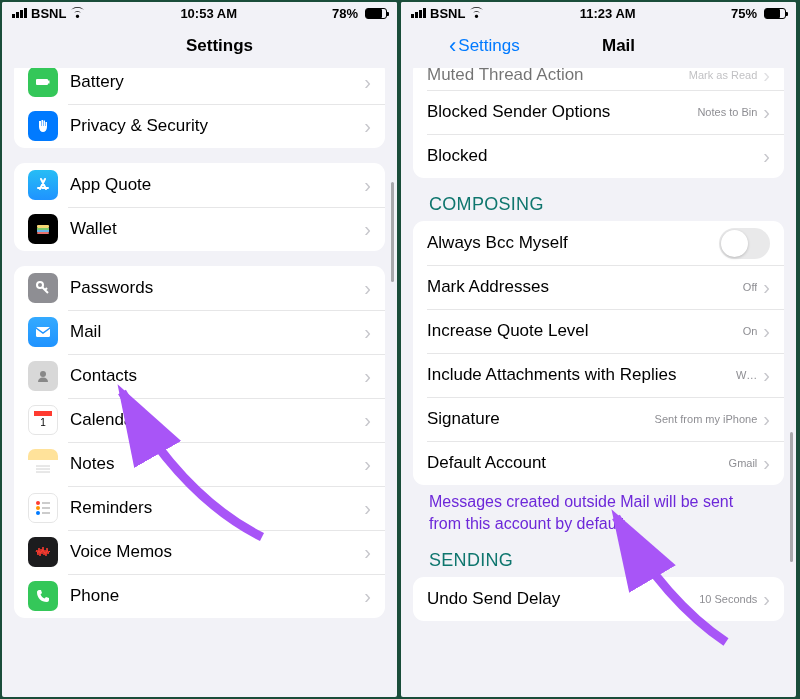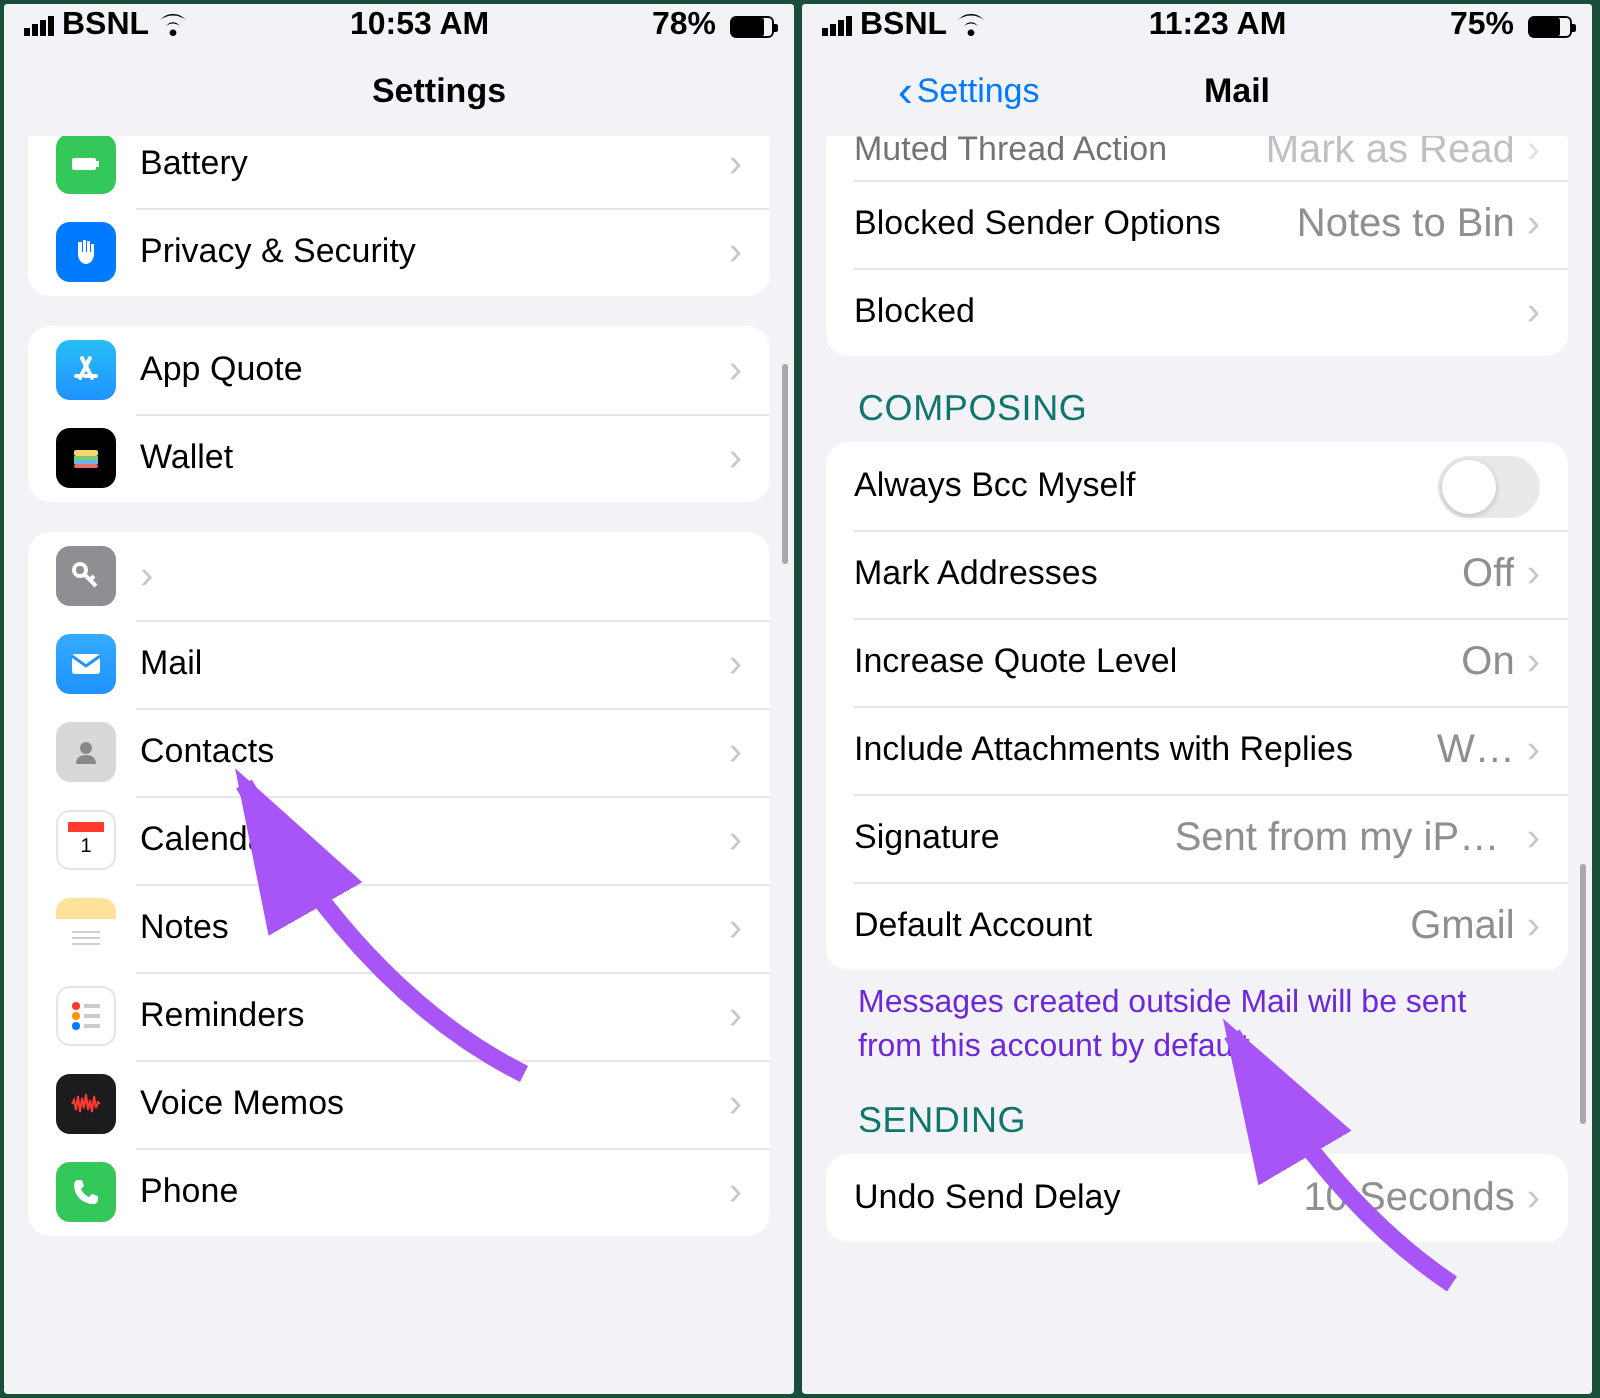--- a/index.html
+++ b/index.html
@@ -21,21 +21,21 @@
       flex-direction: column;
       overflow: hidden;
       position: relative;
     }
     .status-bar {
       height: 22px;
       display: flex;
       align-items: center;
       justify-content: space-between;
       padding: 0 10px;
-      font-size: 16px;
+      font-size: 13px;
       font-weight: 600;
       color: #000;
       background: #f2f2f7;
     }
     .status-left { display: flex; align-items: center; gap: 4px; }
     .status-right { display: flex; align-items: center; gap: 4px; }
     .signal-bars { display: flex; gap: 1px; align-items: flex-end; }
     .signal-bar { width: 3px; background: #000; }
     .signal-bar:nth-child(1) { height: 4px; }
     .signal-bar:nth-child(2) { height: 6px; }
@@ -145,21 +145,21 @@
       align-items: center;
       justify-content: center;
       flex-shrink: 0;
     }
     .row-label {
       font-size: 17px;
       color: #000;
       flex: 1;
     }
     .row-value {
-      font-size: 20px;
+      font-size: 11px;
       color: #8e8e93;
       margin-right: 6px;
       text-overflow: ellipsis;
       overflow: hidden;
       white-space: nowrap;
       max-width: 170px;
     }
     .chevron { color: #c7c7cc; font-size: 20px; font-weight: 400; }
     .toggle {
       width: 51px;
@@ -267,20 +267,21 @@
       </div>
     </div>
     <div class="section">
       <div class="row row-with-icon">
         <div class="app-icon" style="background:#8e8e93">
             <svg width="18" height="18" viewBox="0 0 18 18">
               <circle cx="6" cy="6" r="3" fill="none" stroke="#fff" stroke-width="2"></circle>
               <path d="M8 8 L14 14 M11 11 L13 9" stroke="#fff" stroke-width="2"></path>
             </svg>
           </div>
+        <span class="row-label">Passwords</span>
         <span class="chevron">›</span>
       </div>
       <div class="row row-with-icon">
         <div class="app-icon" style="background:linear-gradient(#34aaff,#1f93ff)">
             <svg width="18" height="18" viewBox="0 0 18 18">
               <rect x="2" y="4" width="14" height="10" rx="1.5" fill="#fff"></rect>
               <path d="M2 5 L9 10 L16 5" stroke="#1f93ff" stroke-width="1.5" fill="none"></path>
             </svg>
           </div>
         <span class="row-label">Mail</span>

